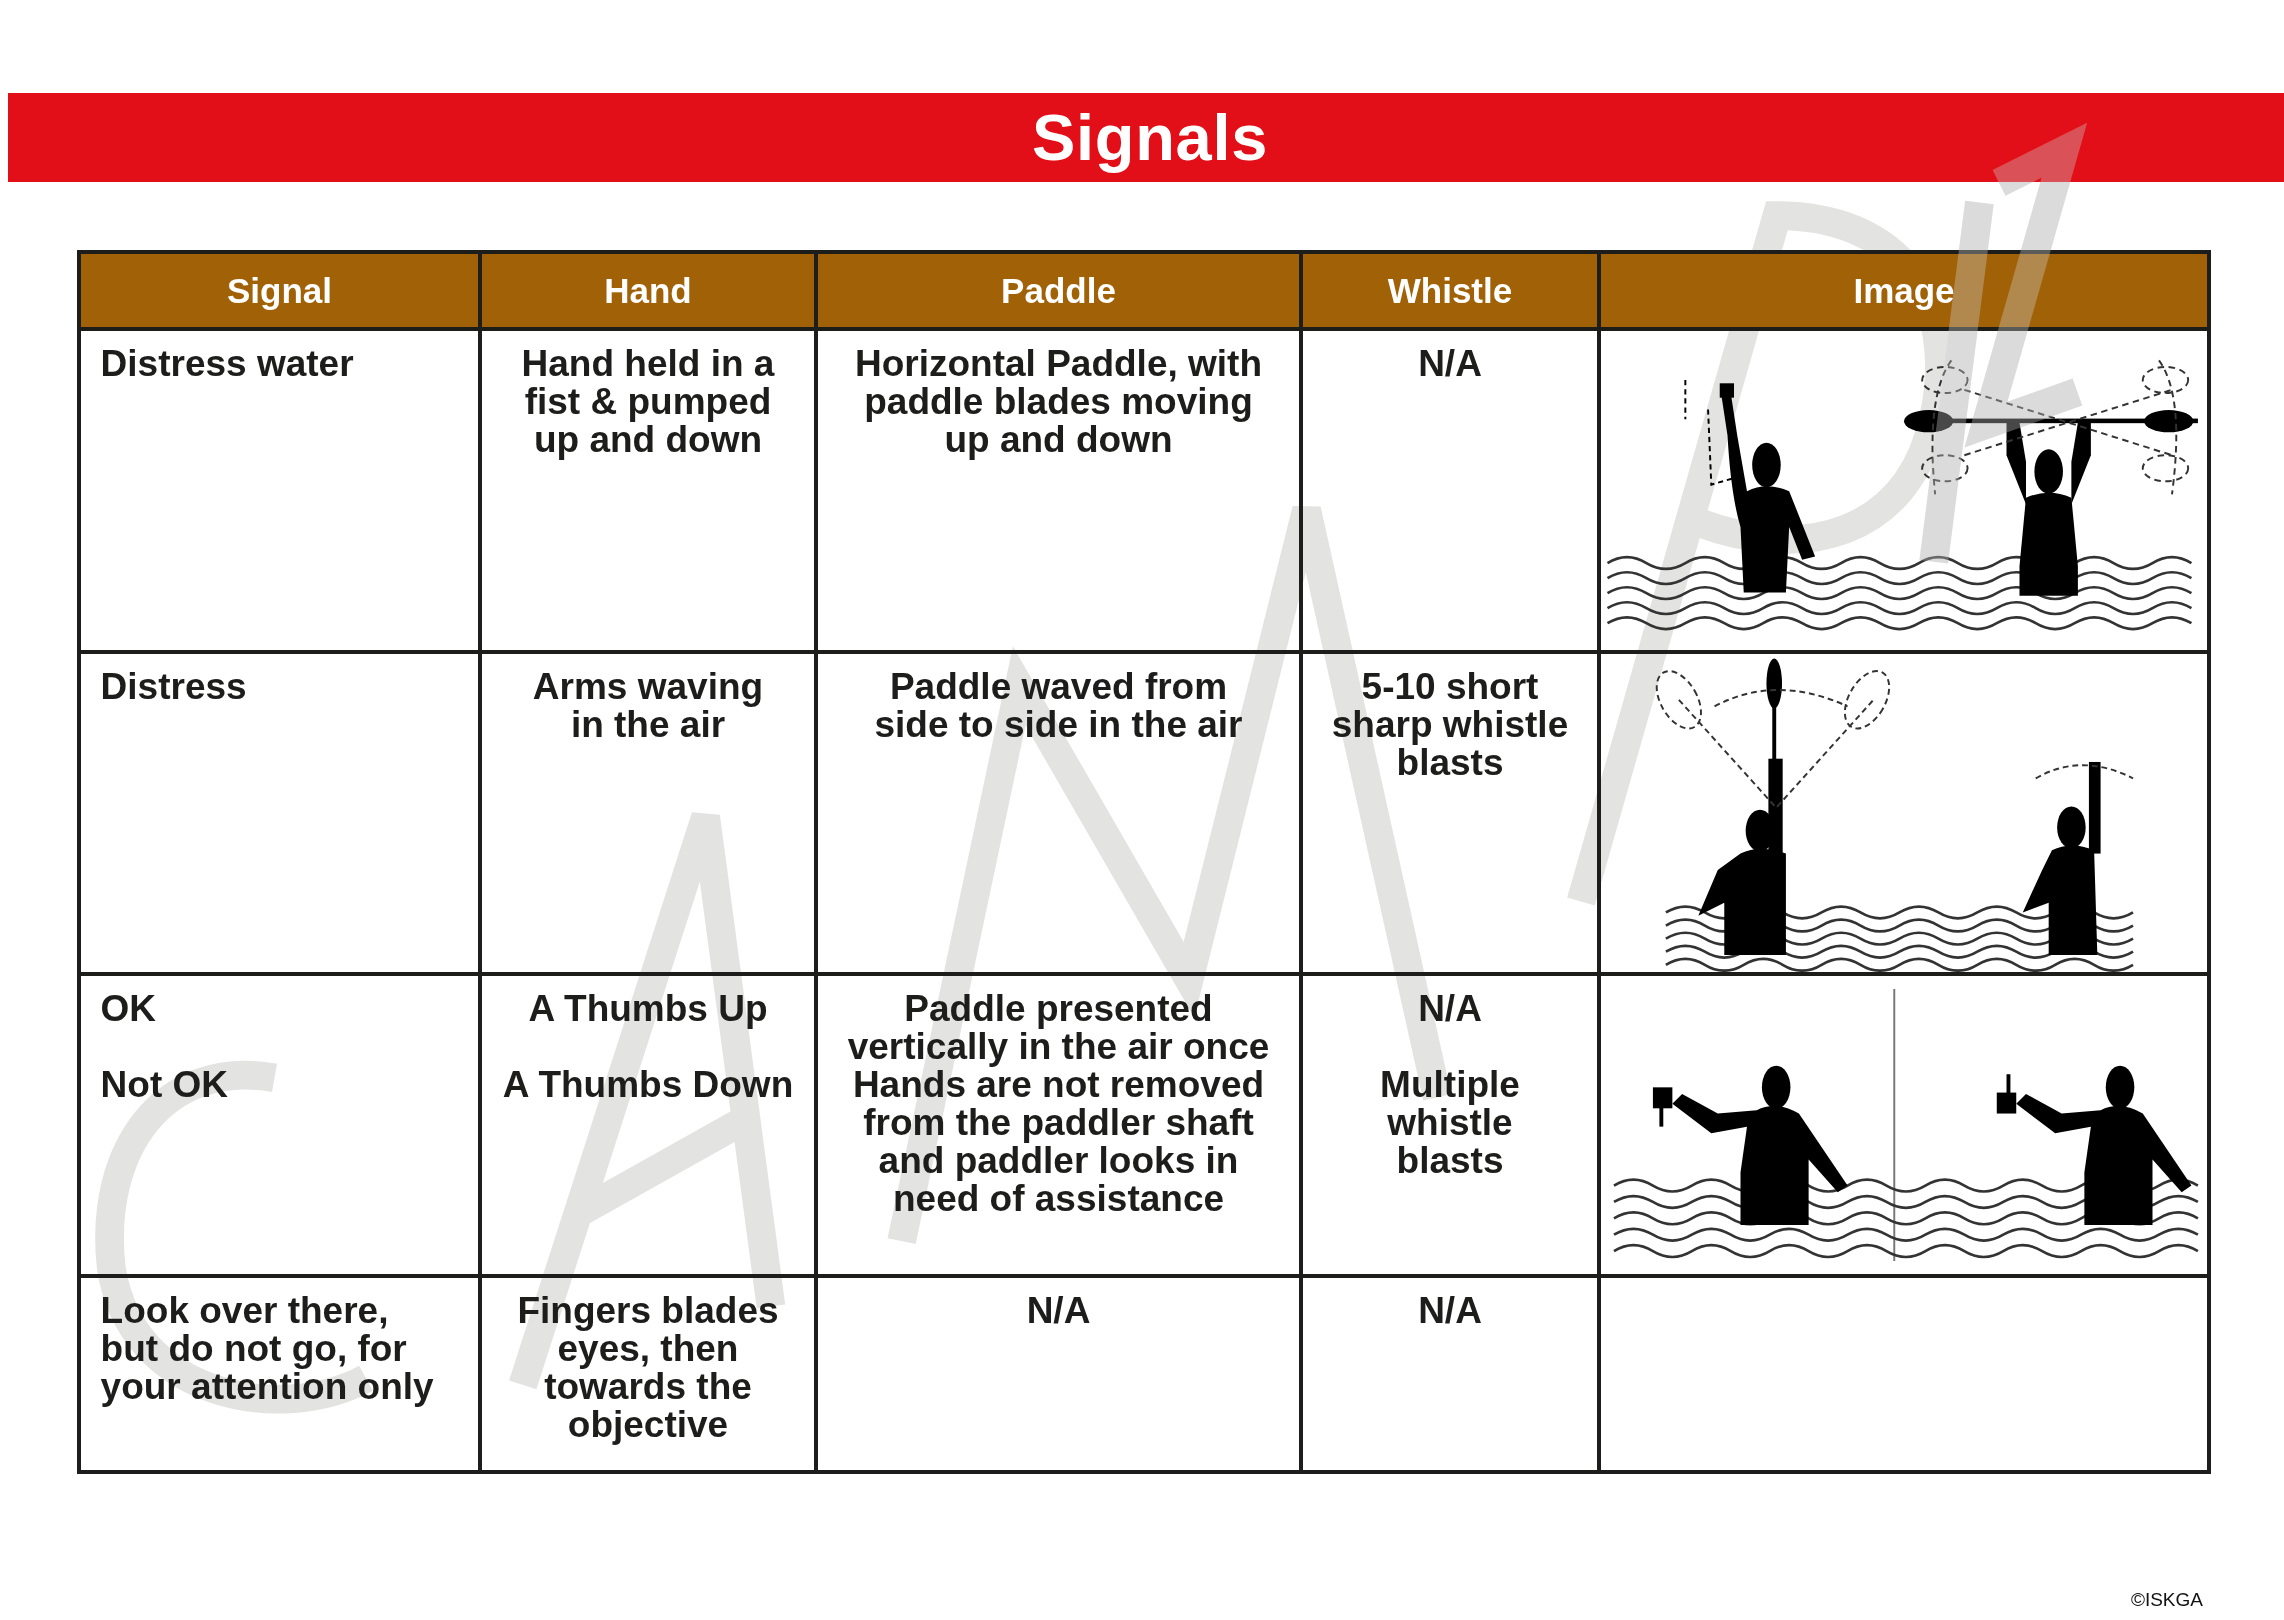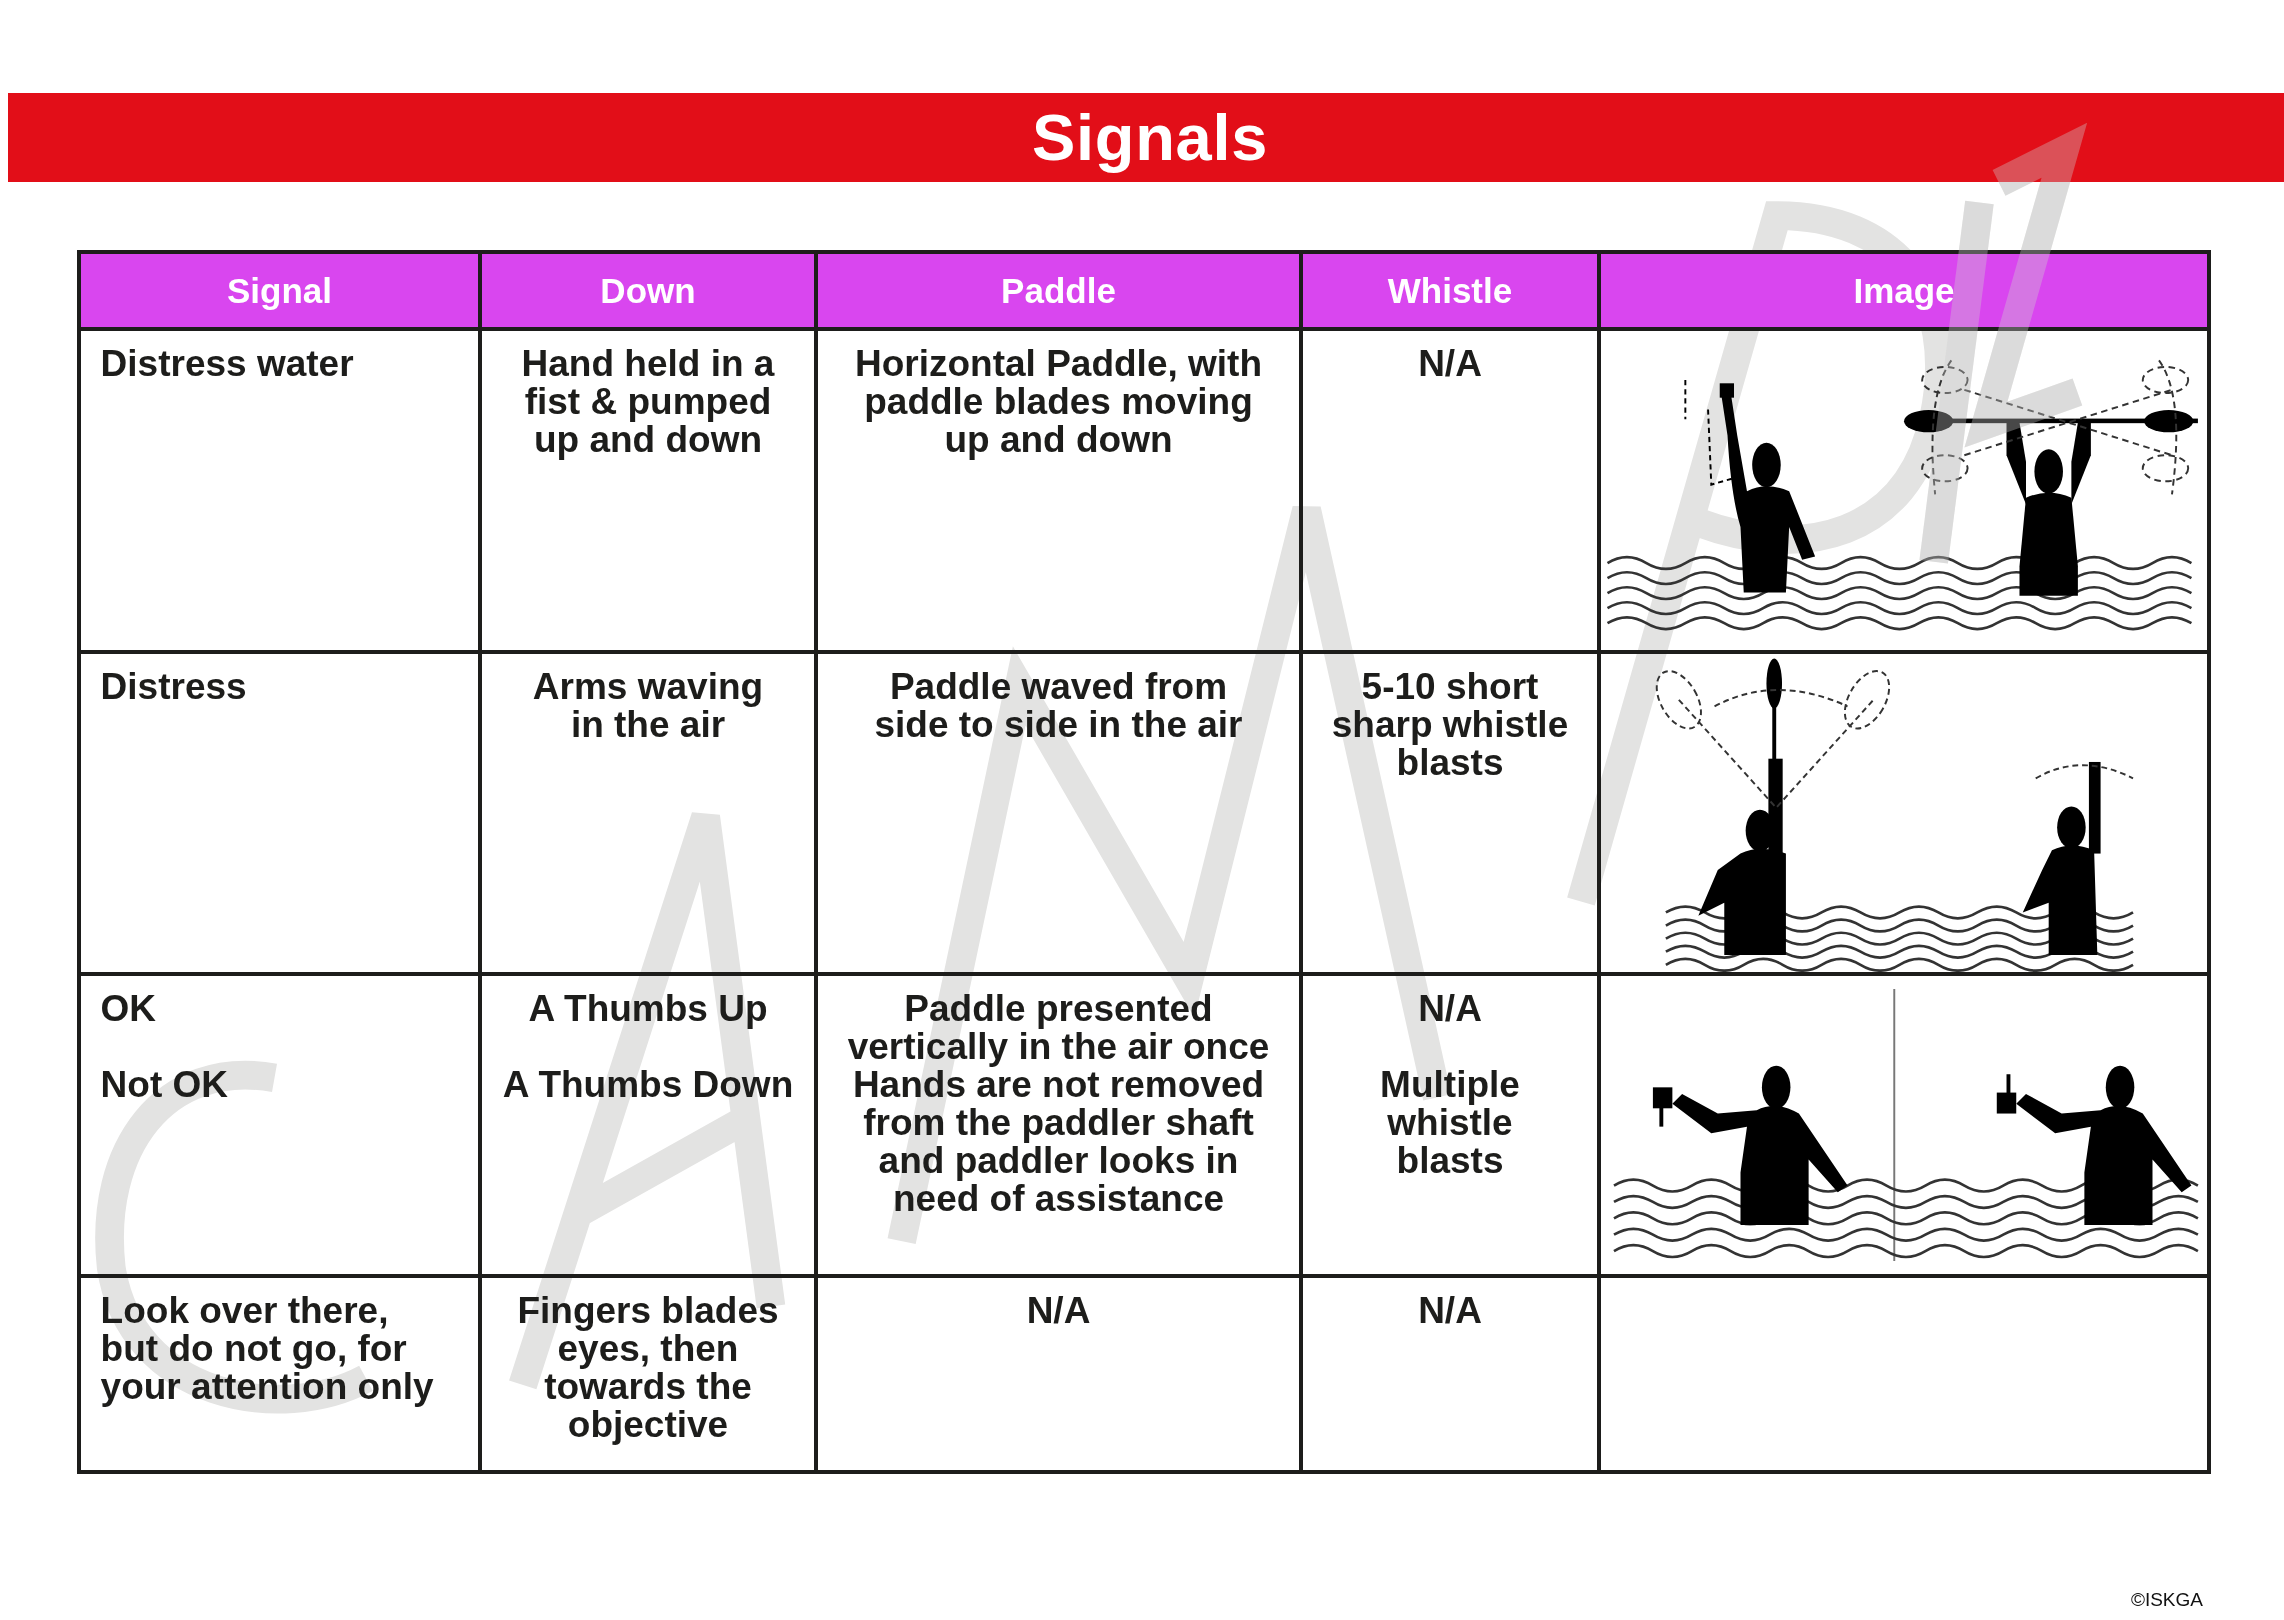--- a/index.html
+++ b/index.html
@@ -1,21 +1,21 @@
 <!DOCTYPE html>
 <html style="font-size:10.5px"><head>
 <meta charset="utf-8">
 <style>
   html,body{margin:0;padding:0;background:#fff;}
   body{width:2284px;height:1620px;position:relative;overflow:hidden;font-family:"Liberation Sans","DejaVu Sans",sans-serif;}
   .banner{position:absolute;left:8px;top:93px;width:2284px;height:89px;background:#E20E18;display:flex;align-items:center;justify-content:center;}
   .banner h1{margin:0;color:#fff;font-size:65px;font-weight:bold;letter-spacing:0.7px;}
   table.signals{position:absolute;left:77px;top:250px;width:2130px;height:1224px;border-collapse:collapse;table-layout:fixed;}
   table.signals th, table.signals td{border:4.6px solid #1d1d1b;vertical-align:top;}
-  table.signals th{background:#d946ef;color:#fff;font-size:35px;font-weight:bold;height:71px;vertical-align:middle;text-align:center;}
+  table.signals th{background:#a16207;color:#fff;font-size:35px;font-weight:bold;height:71px;vertical-align:middle;text-align:center;}
   table.signals td{font-size:37px;font-weight:bold;color:#1d1d1b;line-height:38px;padding:14.4px 19.6px 0 19.6px;}
   td.sig{color:#E20E18;text-align:left;}
   td.center{text-align:center;}
   td.left{text-align:center;}
   td.img{padding:0;position:relative;}
   .line{display:block;}
   .gap{display:block;height:38px;}
   .watermark{position:absolute;left:0;top:0;width:2284px;height:1620px;pointer-events:none;}
   .copyright{position:absolute;right:81px;top:1589px;font-size:19px;color:#111;}
   svg.illus{position:absolute;left:0;top:0;width:100%;height:100%;}
@@ -48,21 +48,21 @@
   <colgroup>
     <col style="width:401px">
       <col style="width:336px">
       <col style="width:485px">
       <col style="width:298px">
       <col style="width:610px">
   </colgroup>
   <thead>
     <tr>
       <th>Signal</th>
-      <th>Down</th>
+      <th>Hand</th>
       <th>Paddle</th>
       <th>Whistle</th>
       <th>Image</th>
     </tr>
   </thead>
   <tbody>
 
     <tr style="height:323px">
       <td class="sig">
         <span class="line">Distress water</span>

